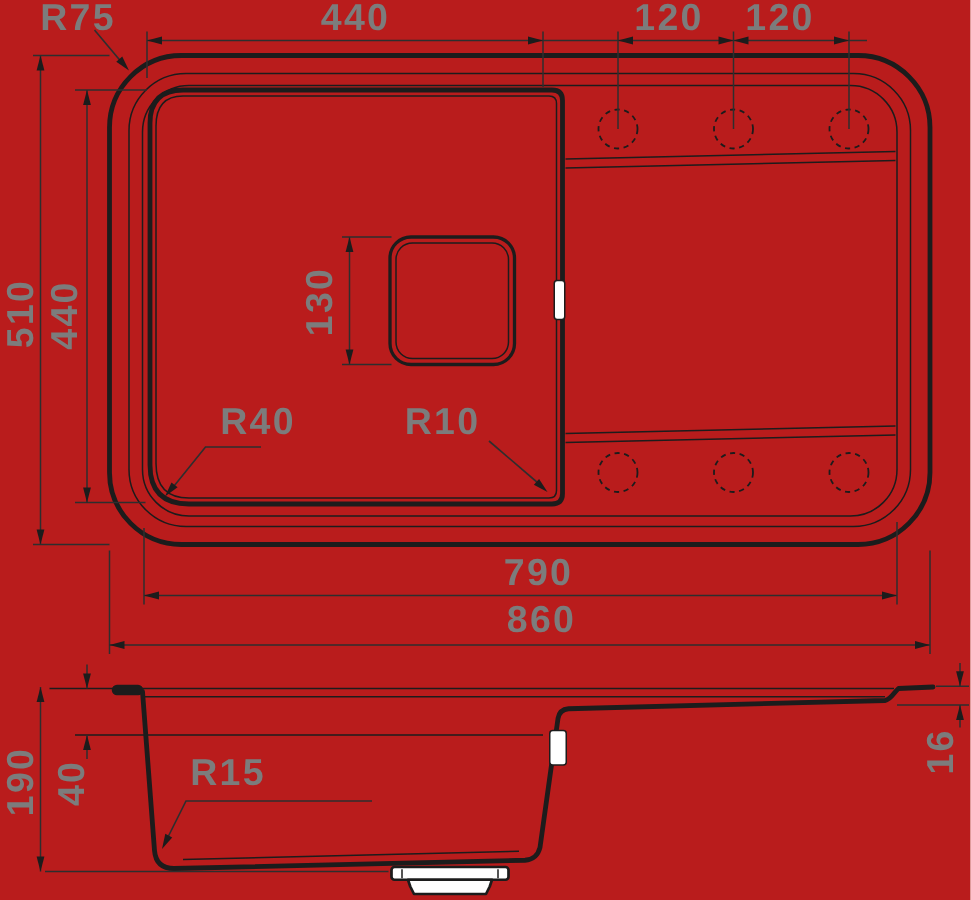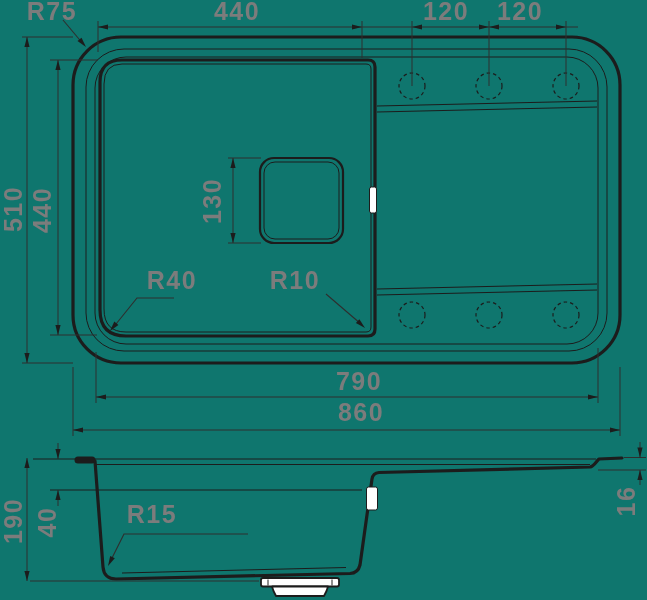--- a/index.html
+++ b/index.html
@@ -1,16 +1,16 @@
 <!DOCTYPE html>
 <html><head>
 <meta charset="utf-8">
 <style>
   html,body{margin:0;padding:0;background:#ffffff;}
-  .stage{width:647px;height:600px;background:#0f766e;overflow:hidden;}
+  .stage{width:647px;height:600px;background:#b91c1c;overflow:hidden;}
   svg{display:block;}
   .thick{fill:none;stroke:#1c1c1c;stroke-width:3.2;stroke-linejoin:round;stroke-linecap:round;}
   .med{fill:none;stroke:#1c1c1c;stroke-width:2.2;stroke-linejoin:round;}
   .thin{fill:none;stroke:#1c1c1c;stroke-width:1;}
   .dim{fill:none;stroke:#2e2e2e;stroke-width:1;}
   .leader{fill:none;stroke:#2e2e2e;stroke-width:1.1;}
   .dash{fill:none;stroke:#1c1c1c;stroke-width:1.2;stroke-dasharray:3.5 3;}
   .arrow{fill:#1c1c1c;stroke:none;}
   .cap{fill:none;stroke:#1c1c1c;stroke-width:7;stroke-linecap:round;}
   .whitefill{fill:#ffffff;stroke:#1c1c1c;stroke-width:1;}

